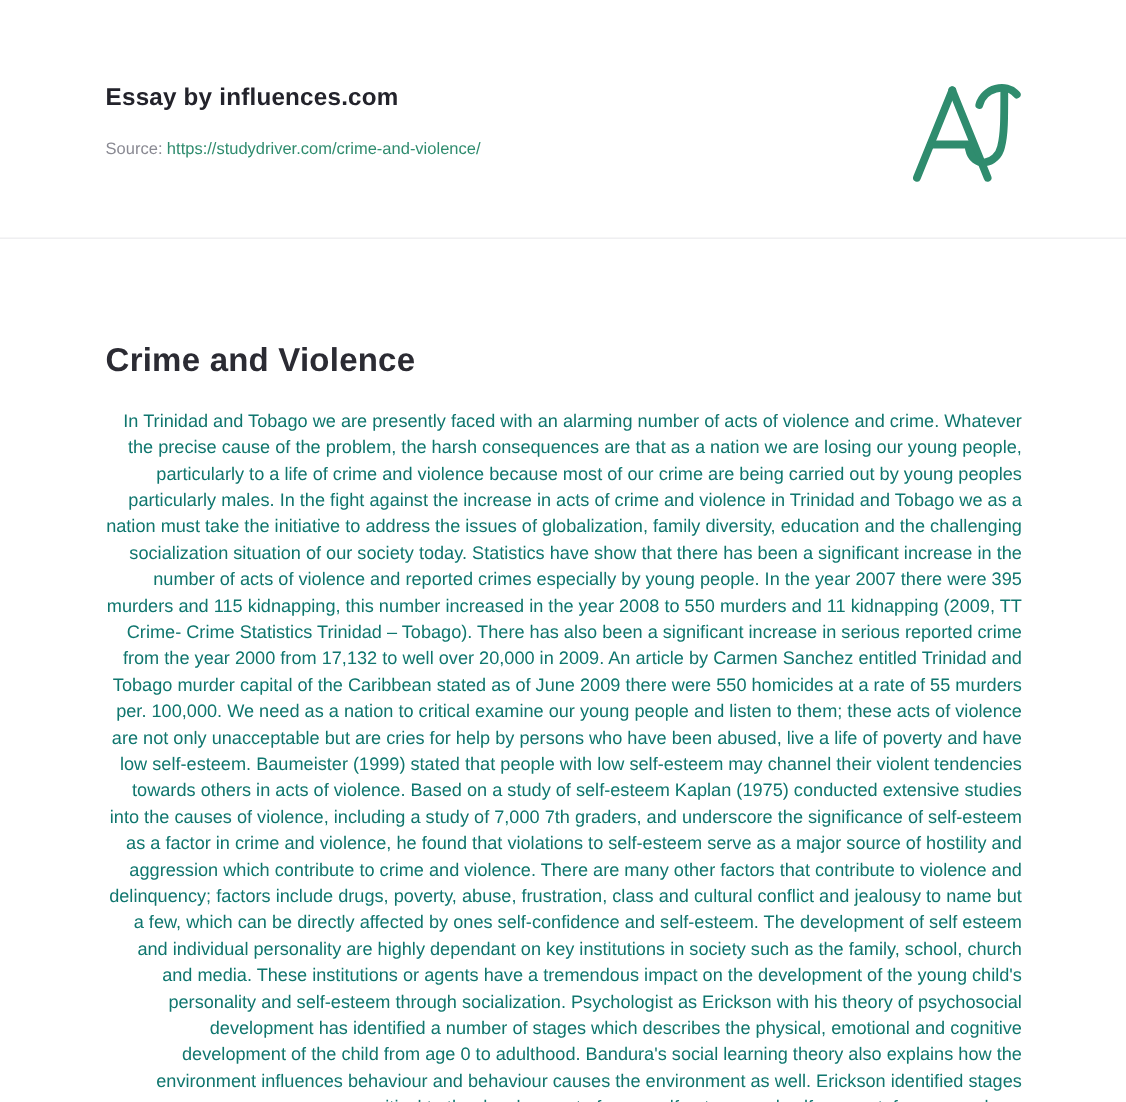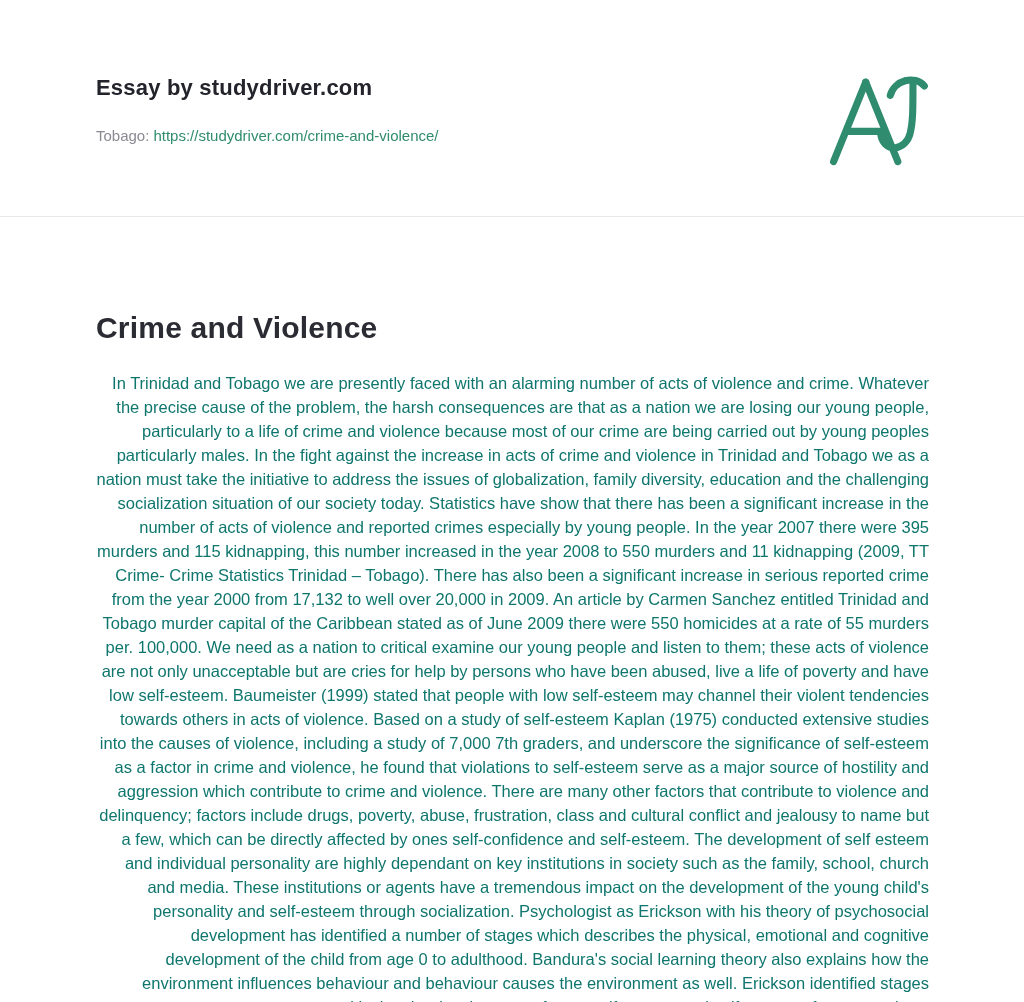--- a/index.html
+++ b/index.html
@@ -67,24 +67,24 @@
     color: #0f766e;
     text-align: right;
   }
 </style>
 </head>
 <body>
 
 <div class="page">
 
   <div class="header">
-    <div class="essay-by">Essay by studydriver.com</div>
+    <div class="essay-by">Essay by influences.com</div>
 
     <div class="source-line">
-      <span>Tobago:</span><a class="source-link" href="#">https://studydriver.com/crime-and-violence/</a>
+      <span>Source:</span><a class="source-link" href="#">https://studydriver.com/crime-and-violence/</a>
     </div>
 
     <div class="logo">
       <svg width="104" height="96" viewBox="0 0 110 100" fill="none">
         <g stroke="#2f8c6e" stroke-width="7.5" stroke-linecap="round" fill="none">
 
           <path d="M8,94 L42,10"></path>
 
           <path d="M42,10 L76,94"></path>
 

